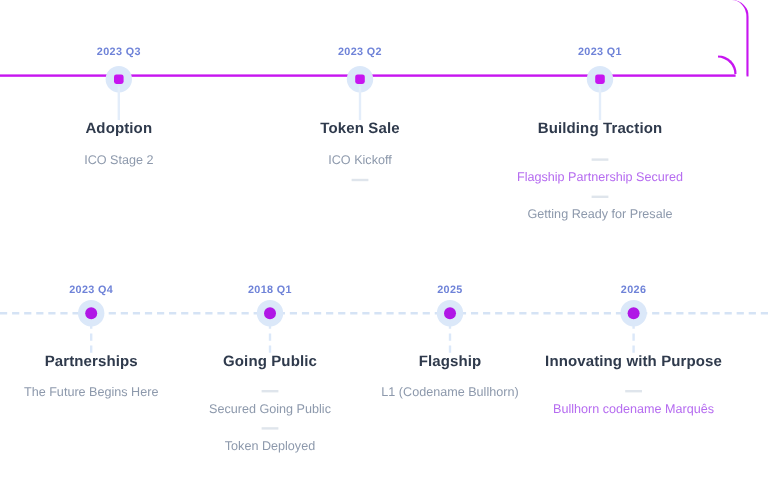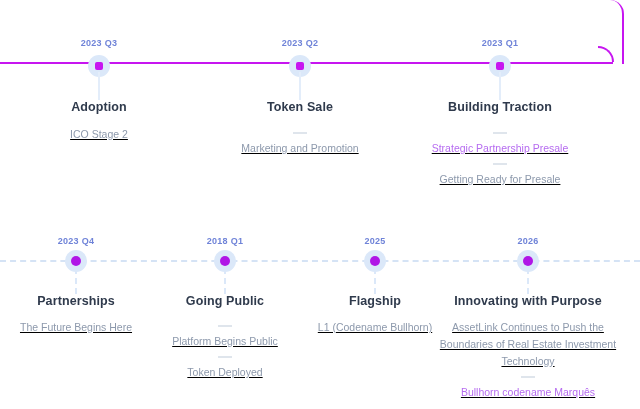--- a/index.html
+++ b/index.html
@@ -141,21 +141,20 @@
     color: #2f3a4c;
     letter-spacing: 0.1px;
   }
   #track-top .m-title    { top: 100px; }
   #track-bottom .m-title { top: 74px; }
 
   .m-body {
     position: absolute;
     left: 0;
     width: 200px;
-    text-decoration: underline;
   }
   #track-top .m-body    { top: 126px; }
   #track-bottom .m-body { top: 99px; }
 
   .m-line {
     font-size: 10.5px;
     color: #8d99ac;
     line-height: 17px;
     padding: 0 6px;
   }
@@ -192,35 +191,35 @@
     </div>
 
     <div class="milestone" style="left:300px;">
       <div class="quarter">2023 Q2</div>
       <div class="marker">
           <span class="dot"></span>
         </div>
       <div class="stem"></div>
       <div class="m-title">Token Sale</div>
       <div class="m-body">
-        <div class="sep"></div>
-        <div class="m-line">Marketing and Promotion</div>
+        <div class="m-line">ICO Kickoff</div>
+        <div class="sep"></div>
       </div>
     </div>
 
     <div class="milestone" style="left:500px;">
       <div class="quarter">2023 Q1</div>
       <div class="marker">
           <span class="dot"></span>
         </div>
       <div class="stem"></div>
       <div class="m-title">Building Traction</div>
       <div class="m-body">
         <div class="sep"></div>
-        <div class="m-line accent">Strategic Partnership Presale</div>
+        <div class="m-line accent">Flagship Partnership Secured</div>
         <div class="sep"></div>
         <div class="m-line">Getting Ready for Presale</div>
       </div>
     </div>
   </div>
 
   <div class="track" id="track-bottom">
 
     <div class="line-dashed"></div>
 
@@ -238,21 +237,21 @@
 
     <div class="milestone" style="left:225px;">
       <div class="quarter">2018 Q1</div>
       <div class="marker">
           <span class="dot"></span>
         </div>
       <div class="stem"></div>
       <div class="m-title">Going Public</div>
       <div class="m-body">
         <div class="sep"></div>
-        <div class="m-line">Platform Begins Public</div>
+        <div class="m-line">Secured Going Public</div>
         <div class="sep"></div>
         <div class="m-line">Token Deployed</div>
       </div>
     </div>
 
     <div class="milestone" style="left:375px;">
       <div class="quarter">2025</div>
       <div class="marker">
           <span class="dot"></span>
         </div>
@@ -264,20 +263,19 @@
     </div>
 
     <div class="milestone" style="left:528px;">
       <div class="quarter">2026</div>
       <div class="marker">
           <span class="dot"></span>
         </div>
       <div class="stem"></div>
       <div class="m-title">Innovating with Purpose</div>
       <div class="m-body">
-        <div class="m-line">AssetLink Continues to Push the Boundaries of Real Estate Investment Technology</div>
         <div class="sep"></div>
         <div class="m-line accent">Bullhorn codename Marquês</div>
       </div>
     </div>
   </div>
 
 </div>
 
 </body></html>

